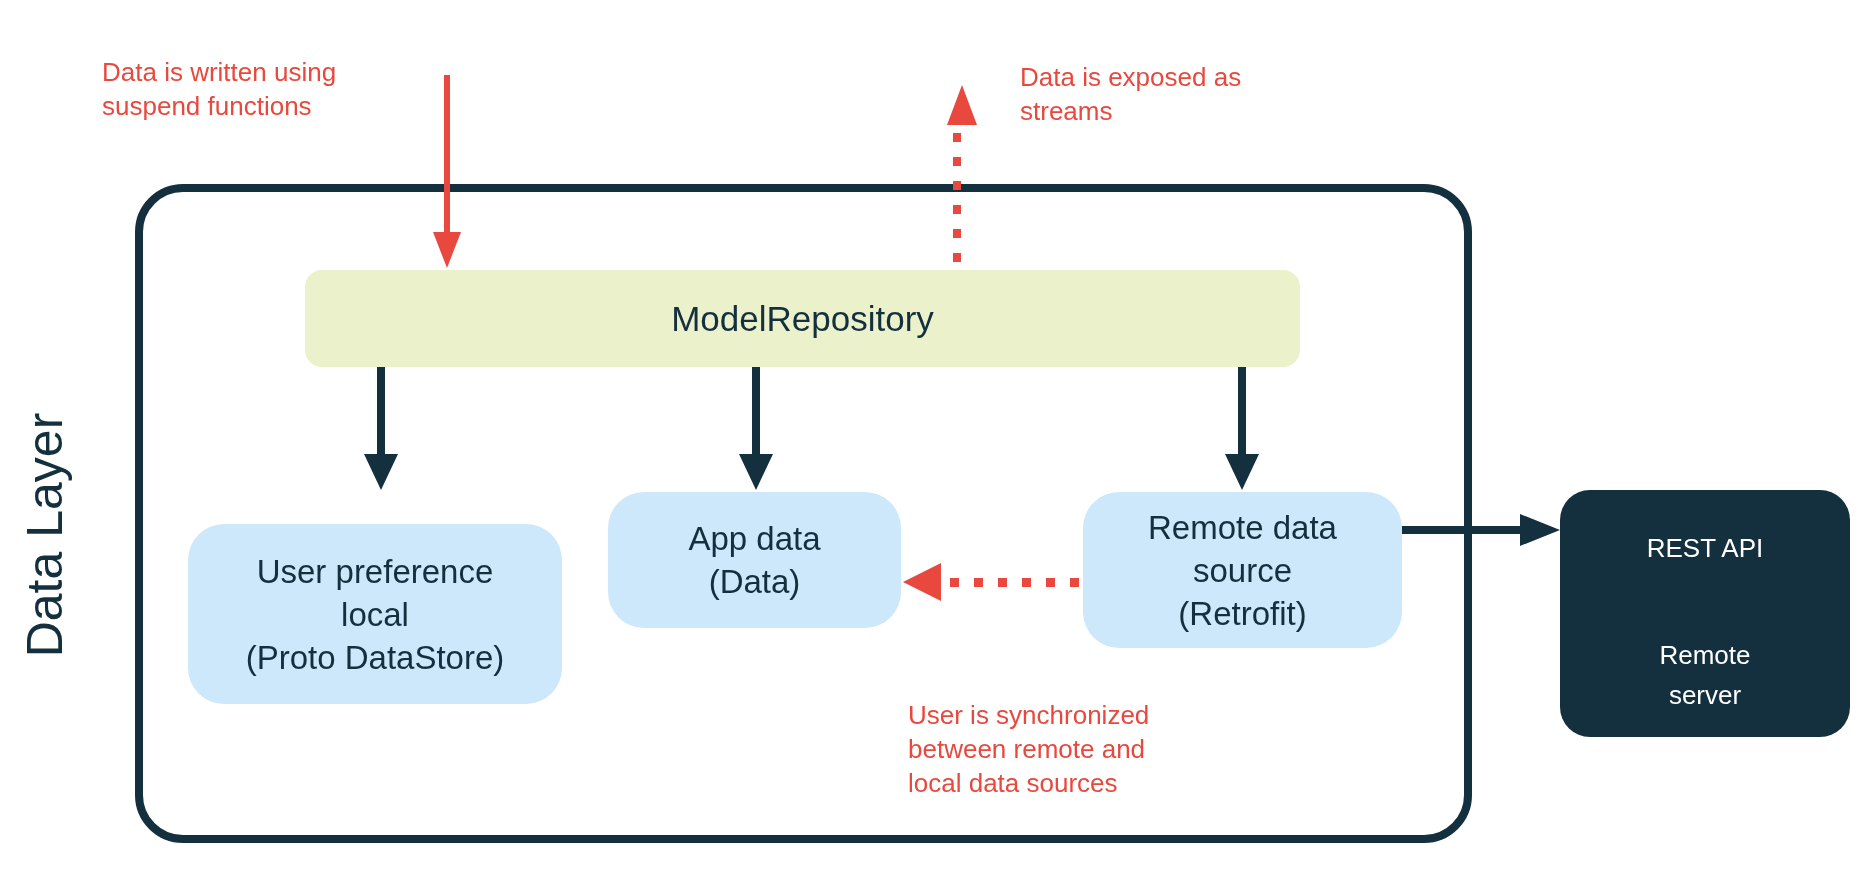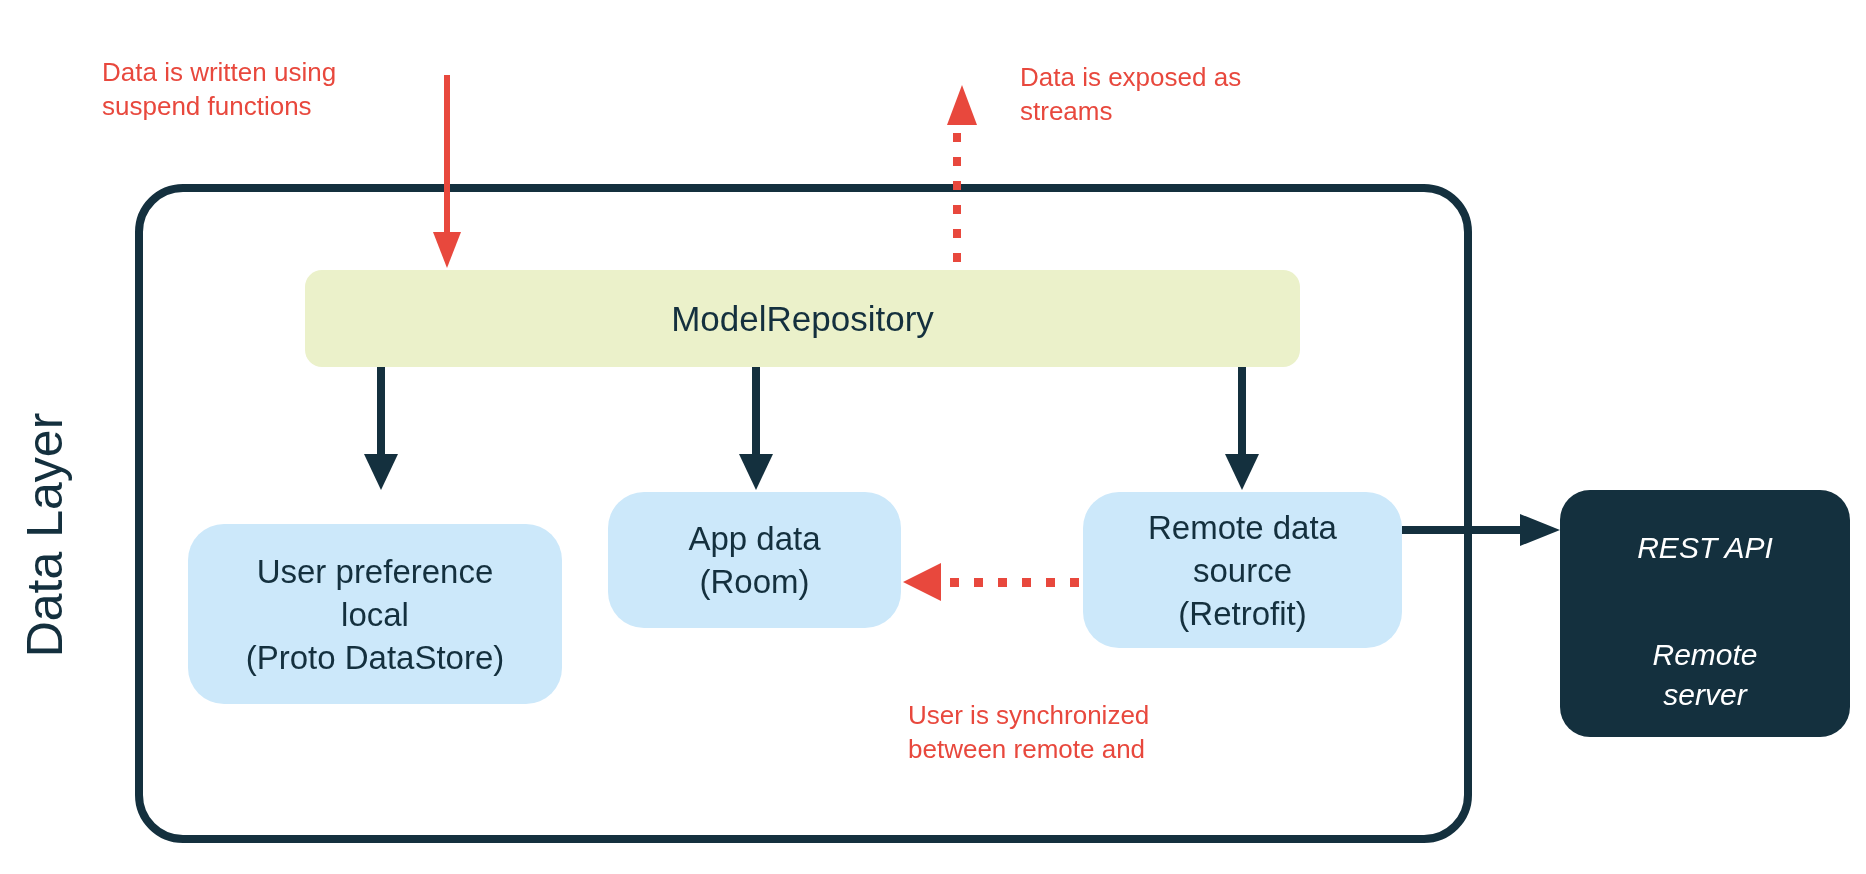--- a/index.html
+++ b/index.html
@@ -30,23 +30,22 @@
     left:305px;top:270px;width:995px;height:97px;
     background:#ebf1ca;border-radius:17px;font-size:35px;
   }
   .blue{background:#cce8fa;border-radius:36px;font-size:33px;line-height:43px;}
   .blue1{left:188px;top:492px;width:374px;height:180px;margin-top:32px;}
   .blue2{left:608px;top:492px;width:293px;height:136px;}
   .blue3{left:1083px;top:492px;width:319px;height:156px;}
   .rest{
     left:1560px;top:490px;width:290px;height:247px;
     background:#14303e;border-radius:30px;color:#ffffff;
-    font-size:30px;line-height:40px;justify-content:flex-start;
+    font-size:26px;line-height:40px;justify-content:flex-start;
     padding-top:38px;
-    font-style:italic;
   }
   .rest .gap{height:67px;}
 
   
   .dline-v{width:8px;background:#14303e;}
   .dhead-down{width:0;height:0;border-left:17px solid transparent;
               border-right:17px solid transparent;border-top:36px solid #14303e;}
   .dline-h{height:8px;background:#14303e;}
   .dhead-right{width:0;height:0;border-top:16px solid transparent;
                border-bottom:16px solid transparent;border-left:40px solid #14303e;}
@@ -92,21 +91,21 @@
   <div class="abs dhead-right z2" style="left:1520px;top:514px;"></div>
 </div>
 
 <div class="abs node blue blue1">
   <div>User preference</div>
   <div>local</div>
   <div>(Proto DataStore)</div>
 </div>
 <div class="abs node blue blue2">
   <div>App data</div>
-  <div>(Room)</div>
+  <div>(Data)</div>
 </div>
 <div class="abs node blue blue3">
   <div>Remote data</div>
   <div>source</div>
   <div>(Retrofit)</div>
 </div>
 
 <div class="abs node rest">
   <div>REST API</div>
   <div class="gap"></div>
@@ -132,13 +131,14 @@
   <div class="abs rdots-v z2" style="left:953px;top:133px;height:137px;"></div>
 </div>
 
 <div>
   <div class="abs rhead-left z2" style="left:903px;top:563px;"></div>
   <div class="abs rdots-h z2" style="left:950px;top:578px;width:130px;"></div>
 </div>
 <div class="abs red-text" style="left:908px;top:698px;">
   <div>User is synchronized</div>
   <div>between remote and</div>
+  <div>local data sources</div>
 </div>
 
 </body></html>

